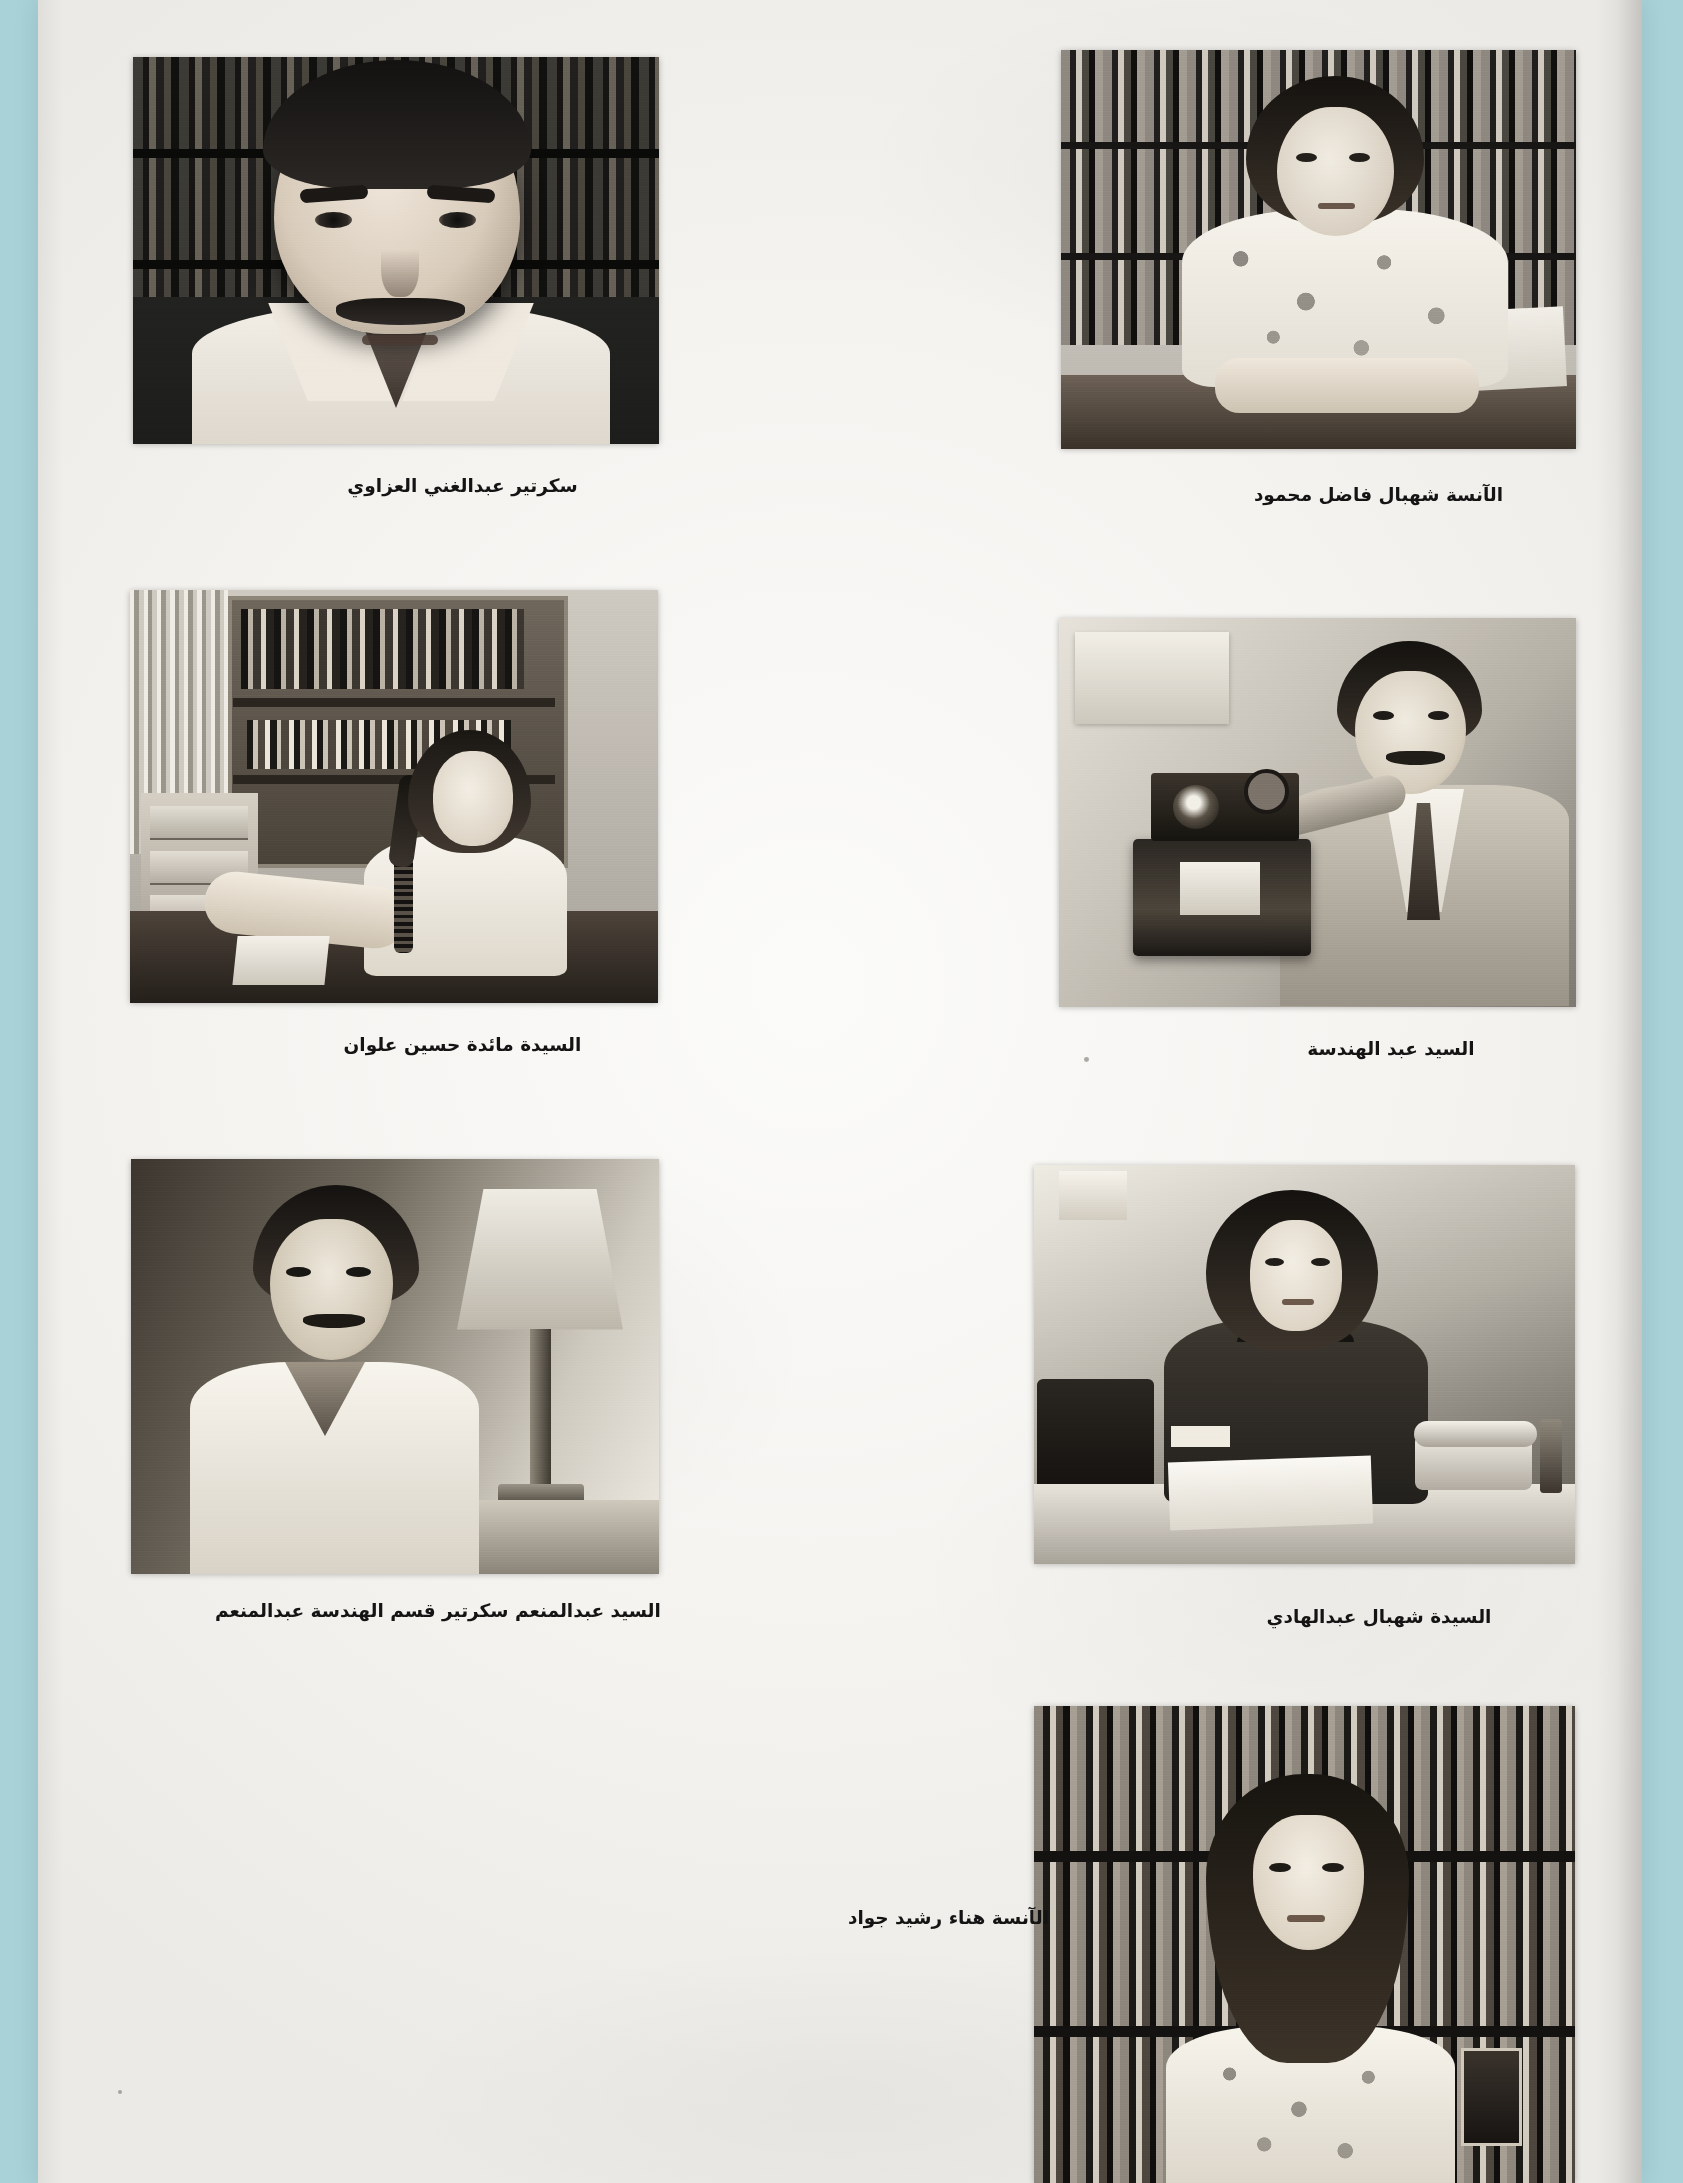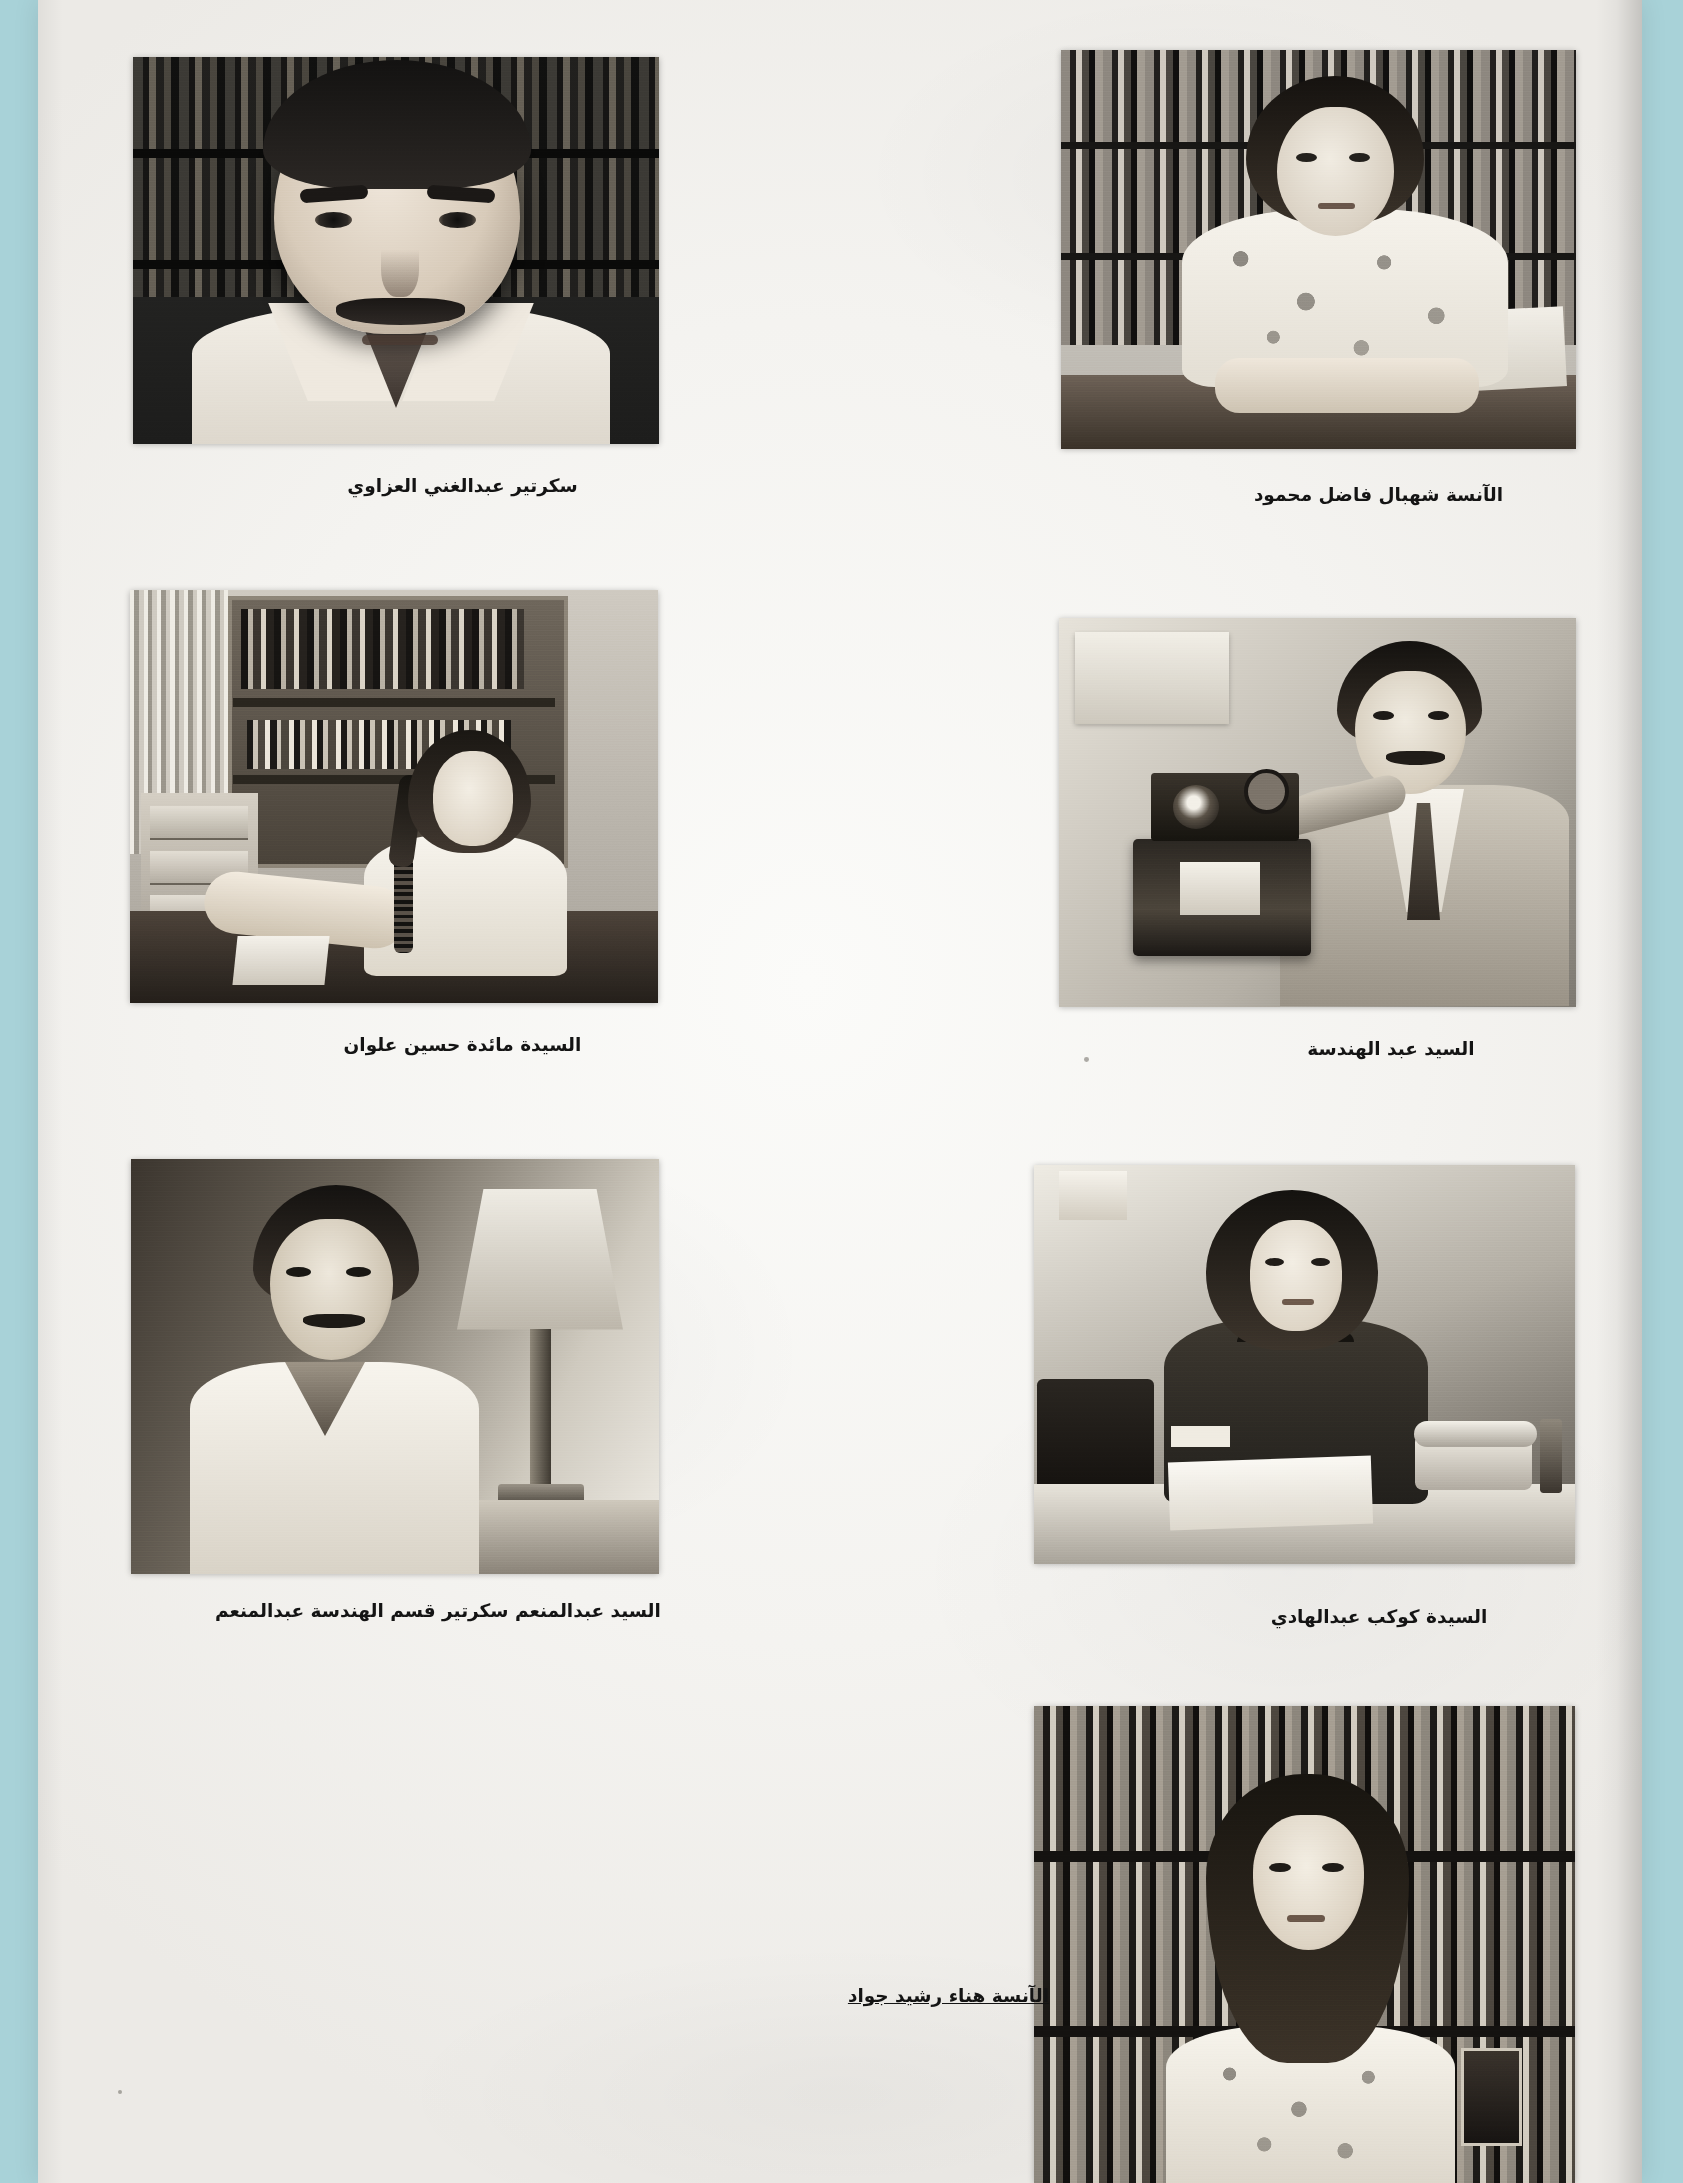--- a/index.html
+++ b/index.html
@@ -568,21 +568,21 @@
       linear-gradient(180deg, #f7f4ec 0%, #ddd7cb 100%);
   }
 
   
   #cap-azzawi      { left: 209px;  top: 475px;  width: 431px; }
   #cap-shahbal     { left: 1125px; top: 484px;  width: 431px; }
   #cap-maida       { left: 203px;  top: 1034px; width: 443px; }
   #cap-shatri      { left: 1156px; top: 1038px; width: 394px; }
   #cap-abdulmunim  { left: 154px;  top: 1600px; width: 492px; }
   #cap-kawkab      { left: 1132px; top: 1606px; width: 418px; }
-  #cap-hana        { left: 726px; top: 1985px; width: 369px; text-decoration: underline; }
+  #cap-hana        { left: 726px; top: 1907px; width: 369px; }
 
   
   .speck { position: absolute; background: #6e6a63; border-radius: 50%; opacity: .55; }
 </style>
 </head>
 <body>
 
 <div id="page-sheet">
 
   <div class="photo" id="photo-azzawi">
@@ -696,21 +696,21 @@
     <div class="face"></div>
     <div class="eye-l"></div>
     <div class="eye-r"></div>
     <div class="mouth"></div>
     <div class="paper"></div>
     <div class="phone-base"></div>
     <div class="phone-handset"></div>
     <div class="bottle"></div>
     <div class="grain"></div>
   </div>
-  <div class="caption" id="cap-kawkab">السيدة كوكب عبدالهادي</div>
+  <div class="caption" id="cap-kawkab">السيدة شهبال عبدالهادي</div>
 
   <div class="photo" id="photo-hana">
     <div class="bookwall"></div>
     <div class="shelf-1"></div>
     <div class="shelf-2"></div>
     <div class="redbook"></div>
     <div class="blouse"></div>
     <div class="hair"></div>
     <div class="face"></div>
     <div class="eye-l"></div>

